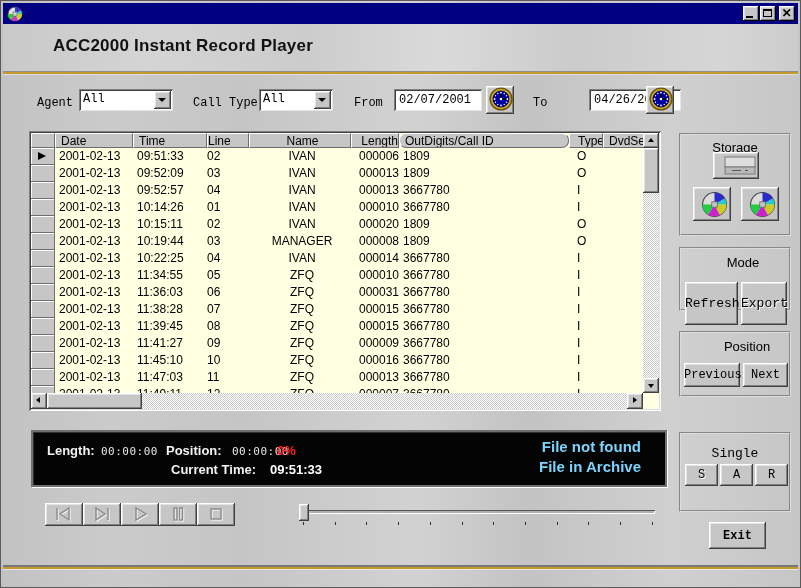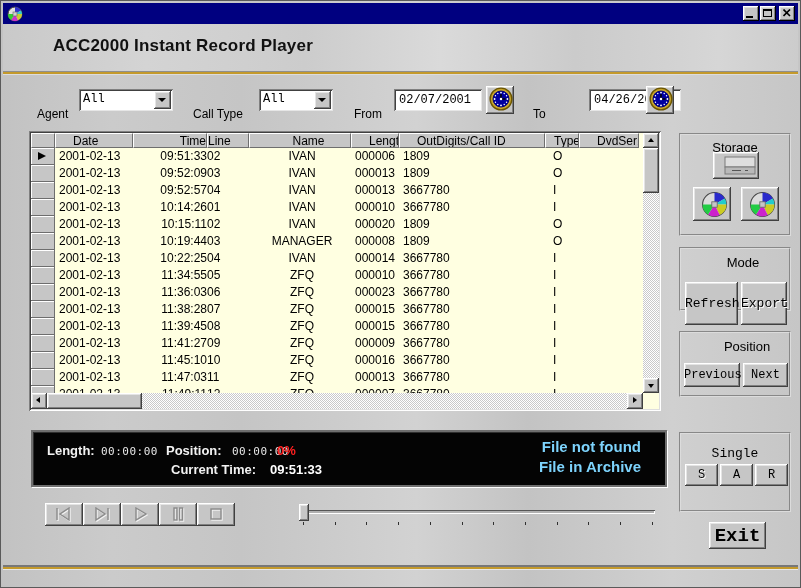--- a/index.html
+++ b/index.html
@@ -33,45 +33,45 @@
   
   .raised { background:#c6c6c6; border:none;
     box-shadow: inset -1px -1px 0 #404040, inset 1px 1px 0 #ffffff, inset -2px -2px 0 #808080, inset 2px 2px 0 #e4e4e4; }
   .sunkenfield { background:#ffffff;
     box-shadow: inset 1px 1px 0 #808080, inset -1px -1px 0 #e6e6e6, inset 2px 2px 0 #404040, inset -2px -2px 0 #ffffff; }
   .groupbox { position:absolute; border:2px groove #dcdcdc; }
   .mono { font-family:"Liberation Mono", monospace; }
   .disabled-text { color:#868686; text-shadow:1px 1px 0 #fff; }
 
   
-  .flabel { position:absolute; top:106px; }
+  .flabel { position:absolute; top:95px;font-family:Liberation Mono, monospace; }
   .combo { position:absolute; top:88px; height:22px; display:flex; }
   .combo .val { flex:1; padding:3px 0 0 4px; font-size:12px; }
   .combo .drop { width:17px; height:18px; margin:2px 2px 0 0; position:relative; }
   .arrow-down { position:absolute; left:4px; top:7px; width:0; height:0; border-left:4px solid transparent; border-right:4px solid transparent; border-top:4px solid #000; }
   .datefield { position:absolute; top:88px; height:22px; font-size:12px; padding:4px 0 0 5px; }
   .clockbtn { position:absolute; top:85px; width:28px; height:28px; padding:1px 0 0 1px; }
 
   
   .grid { position:absolute; left:28px; top:130px; width:632px; height:280px; background:#ffffe1;
     box-shadow: inset 1px 1px 0 #808080, inset -1px -1px 0 #fff, inset 2px 2px 0 #404040, inset -2px -2px 0 #dfdfdf; }
   .grid-inner { position:absolute; left:2px; top:2px; width:612px; height:276px; overflow:hidden; }
   .thead { display:flex; height:15px; }
-  .th { background:#c6c6c6; font-size:12px; line-height:14px; padding-left:17px; color:#000;
+  .th { background:#c6c6c6; font-size:12px; line-height:14px; padding-left:5px; color:#000;
     border-top:1px solid #fff; border-left:1px solid #fff; border-right:1px solid #6e6e6e; border-bottom:1px solid #6e6e6e;
     overflow:hidden; white-space:nowrap; flex:none; }
   .tbody { position:absolute; left:0; top:15px; width:612px; height:245px; overflow:hidden; background:#ffffe1; }
   .tr { display:flex; height:17px; }
   .td { font-size:12px; line-height:17px; padding-left:4px; white-space:nowrap; overflow:hidden; flex:none; color:#000; }
   .td.sel { background:#c6c6c6; padding:0;
     box-shadow: inset -1px -1px 0 #6e6e6e, inset 1px 1px 0 #fff; position:relative; }
   .cur-arrow { position:absolute; left:7px; top:4px; width:0; height:0; border-left:8px solid #000; border-top:4.5px solid transparent; border-bottom:4.5px solid transparent; }
-  .c0 { width:24px; } .c1 { width:78px; } .c2 { width:74px;text-align:right; }
+  .c0 { width:24px; } .c1 { width:78px; } .c2 { width:74px; }
   .c3 { width:42px; text-align:left; padding-left:0; }
-  .c4 { width:102px;text-align:center; } .c5 { width:48px; } .c6 { width:146px; }
+  .c4 { width:102px;text-align:center; } .c5 { width:48px;text-align:right; } .c6 { width:170px;border-radius:7px; }
   .c7 { width:34px; padding-left:8px; } .c8 { width:60px; }
 
   .dither { background-image:repeating-conic-gradient(#ffffff 0 25%, #c9c9c9 0 50%); background-size:2px 2px; }
   .vscroll { position:absolute; right:2px; top:2px; width:16px; height:260px; }
   .hscroll { position:absolute; left:2px; bottom:2px; width:612px; height:16px; }
   .sbtn { position:absolute; width:16px; height:15px; }
   .hbtn { position:absolute; width:16px; height:16px; }
   .thumb-v { position:absolute; left:0; top:15px; width:16px; height:45px; }
   .thumb-h { position:absolute; left:16px; top:0; width:95px; height:16px; }
   .tri { position:absolute; width:0; height:0; }
@@ -85,21 +85,21 @@
   .storage { left:678px; top:132px; width:112px; height:103px; }
   .hddbtn { position:absolute; left:32px; top:17px; width:46px; height:27px; padding:3px 0 0 7px; }
   .cdbtn { position:absolute; top:52px; width:38px; height:34px; padding:3px 0 0 5px; }
   .mode { left:678px; top:246px; width:112px; height:64px; }
   .modebtn { position:absolute; top:33px; height:43px; font-size:13px;text-align:right; }
   .positionbox { left:678px; top:330px; width:66px; height:66px; width:112px; }
   .posbtn { position:absolute; top:30px; height:24px; font-size:12px; }
   .singlebox { left:678px; top:431px; width:112px; height:80px; }
   .sarbtn { position:absolute; top:30px; width:33px; height:22px; font-size:12px; }
   .btn { cursor:default; font-family:"Liberation Mono", monospace; color:#000; }
-  .exitbtn { position:absolute; left:708px; top:521px; width:57px; height:27px; font-size:19px; font-weight:bold; }
+  .exitbtn { position:absolute; left:708px; top:521px; width:57px; height:27px; font-size:12px; font-weight:bold; }
 
   
   .display { position:absolute; left:30px; top:429px; width:636px; height:57px; background:#040404;
     border:2px solid #6f6f6f; box-shadow:1px 1px 0 #ffffff, inset 1px 1px 0 #303030; }
   .display span { position:absolute; white-space:nowrap; }
   .d-label { color:#f2f2f2; font-weight:bold; font-size:13px; }
   .d-time { color:#e8e8e8; font-family:"DejaVu Sans Mono", monospace; font-size:11px; letter-spacing:0.5px; }
   .d-pct { color:#ff2020; font-weight:bold; font-size:13px; }
   .d-ct { color:#ffffff; font-weight:bold; font-size:13px; }
   .d-status { color:#7dd3fc; font-weight:bold; font-size:15px; right:24px; text-align:right; }
@@ -321,21 +321,21 @@
             <div class="td c6">3667780</div>
             <div class="td c7">I</div>
             <div class="td c8"></div>
           </div>
           <div class="tr">
             <div class="td sel c0"></div>
             <div class="td c1">2001-02-13</div>
             <div class="td c2">11:36:03</div>
             <div class="td c3">06</div>
             <div class="td c4">ZFQ</div>
-            <div class="td c5">000023</div>
+            <div class="td c5">000031</div>
             <div class="td c6">3667780</div>
             <div class="td c7">I</div>
             <div class="td c8"></div>
           </div>
           <div class="tr">
             <div class="td sel c0"></div>
             <div class="td c1">2001-02-13</div>
             <div class="td c2">11:38:28</div>
             <div class="td c3">07</div>
             <div class="td c4">ZFQ</div>

